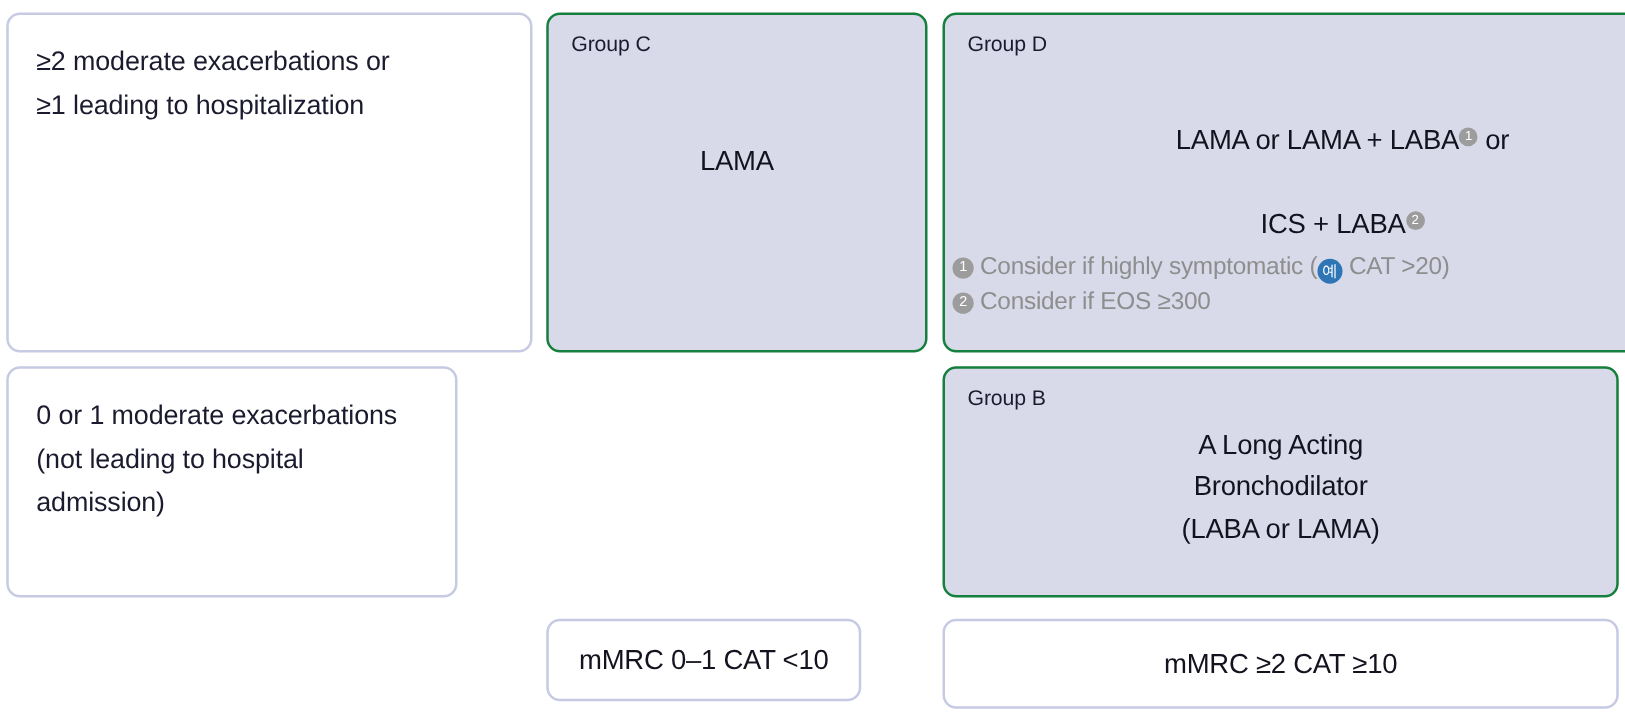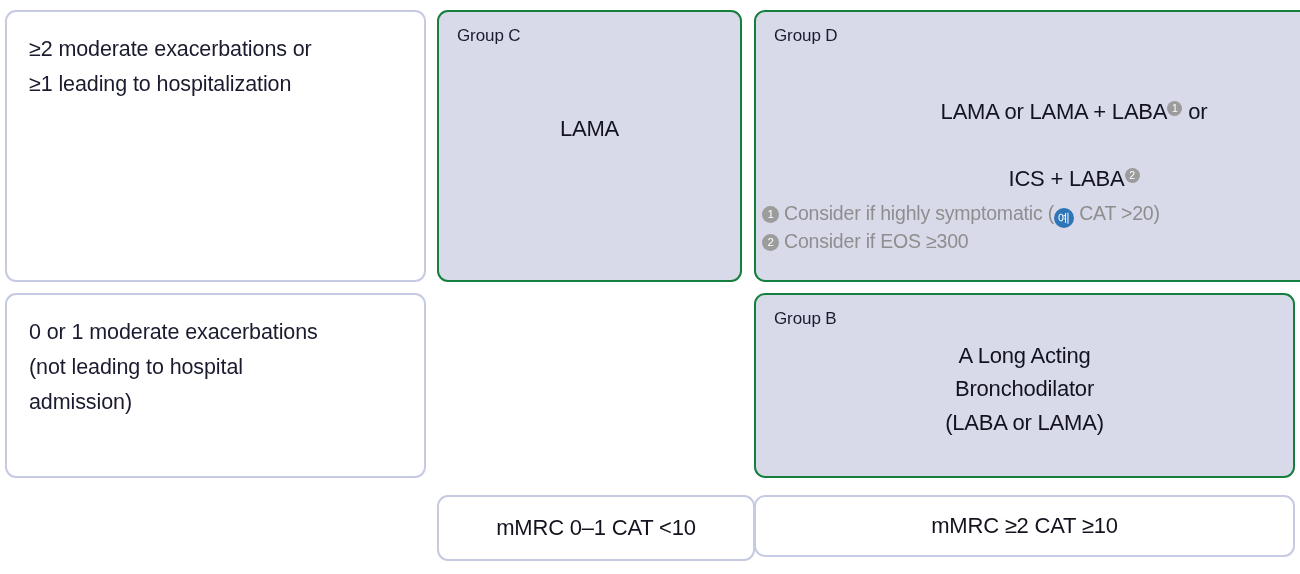--- a/index.html
+++ b/index.html
@@ -169,35 +169,35 @@
       <div><span>LAMA or LAMA + LABA</span><span class="badge">1</span><span> or</span></div>
       <div><span>ICS + LABA</span><span class="badge">2</span></div>
     </div>
 
     <div class="footnotes">
       <span class="footnote-row"><span class="fn-badge">1</span><span>Consider if highly symptomatic (</span><span class="ko-badge">예</span><span> CAT &gt;20)</span></span>
       <span class="footnote-row"><span class="fn-badge">2</span><span>Consider if EOS ≥300</span></span>
     </div>
   </div>
 
-  <div class="box box-outline hist" style="left:5px; top:293px; width:421px; height:185px;">
+  <div class="box box-outline hist" style="left:5px; top:293px; width:361px; height:185px;">
     <div class="hist-text">0 or 1 moderate exacerbations
 (not leading to hospital
 admission)</div>
   </div>
 
 
   <div class="box box-fill" id="group-b" style="left:754px; top:293px; width:541px; height:185px;">
     <div class="group-label">Group B</div>
     <div class="group-body">A Long Acting
 Bronchodilator
 (LABA or LAMA)</div>
   </div>
 
-  <div class="box box-outline threshold" style="left:437px; top:495px; width:318px; height:66px;">
+  <div class="box box-outline threshold" style="left:437px; top:495px; width:252px; height:66px;">
     <span>mMRC 0–1 CAT &lt;10</span>
   </div>
 
-  <div class="box box-outline threshold" style="left:754px; top:495px; width:541px; height:62px;">
+  <div class="box box-outline threshold" style="left:754px; top:495px; width:541px; height:72px;">
     <span>mMRC ≥2 CAT ≥10</span>
   </div>
 
 </div>
 
 </body></html>

